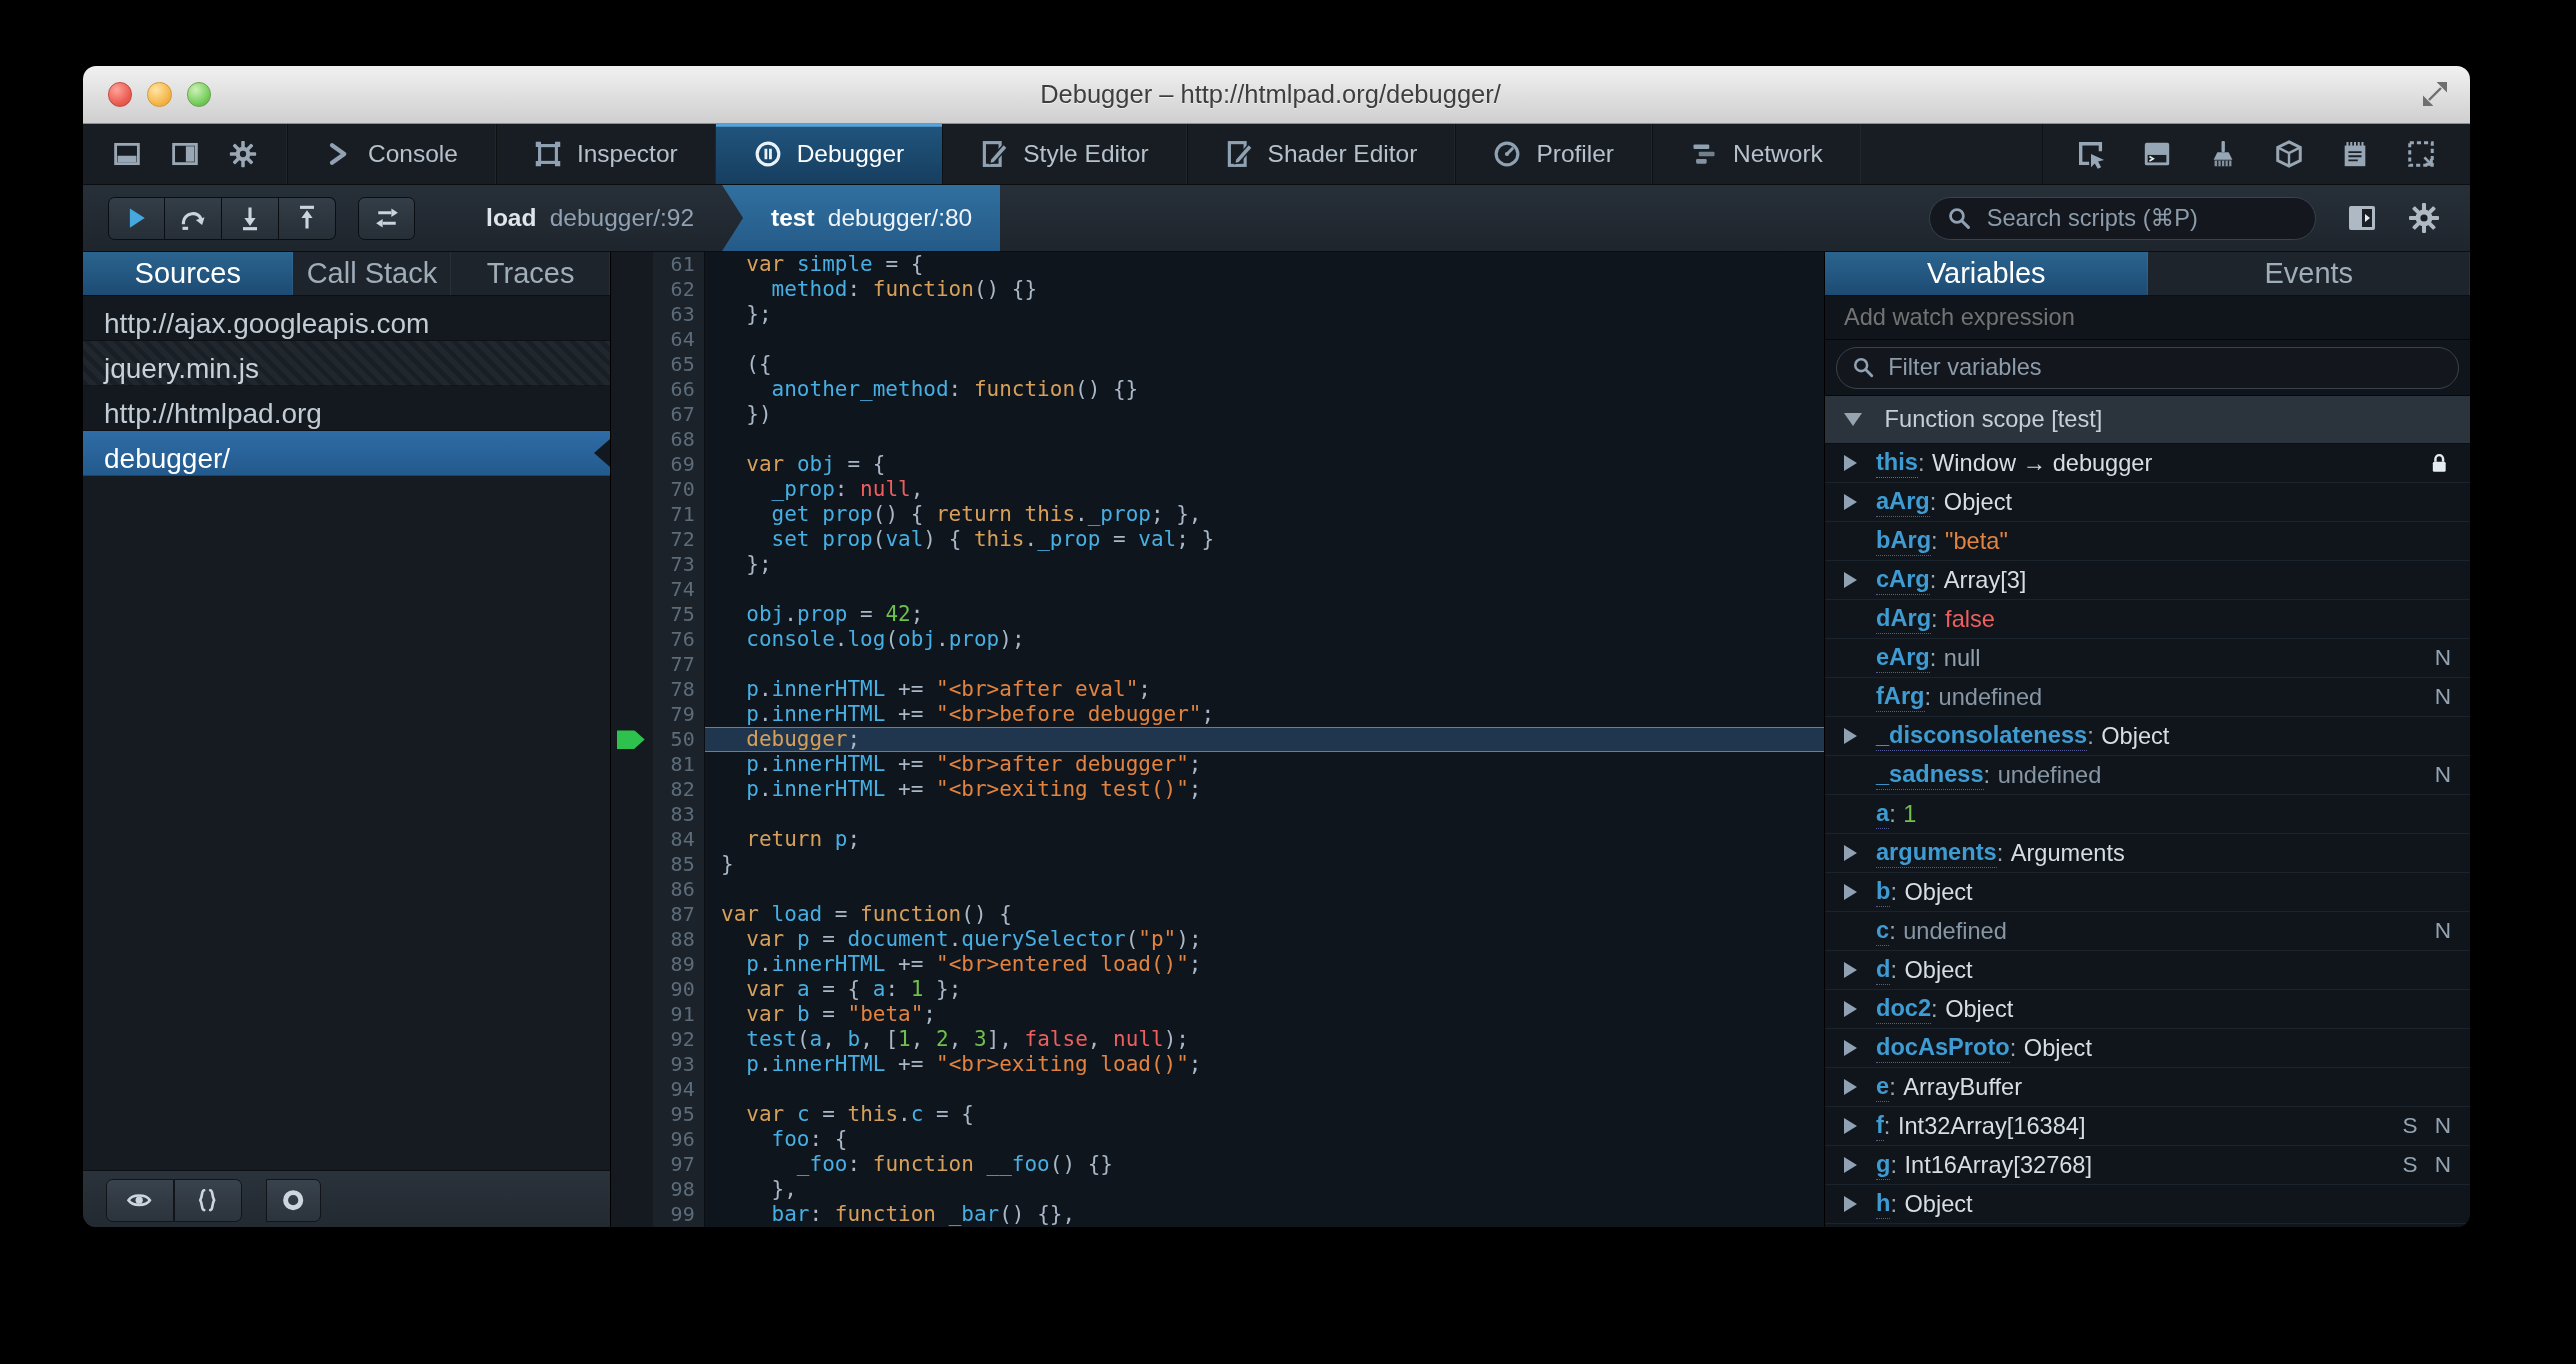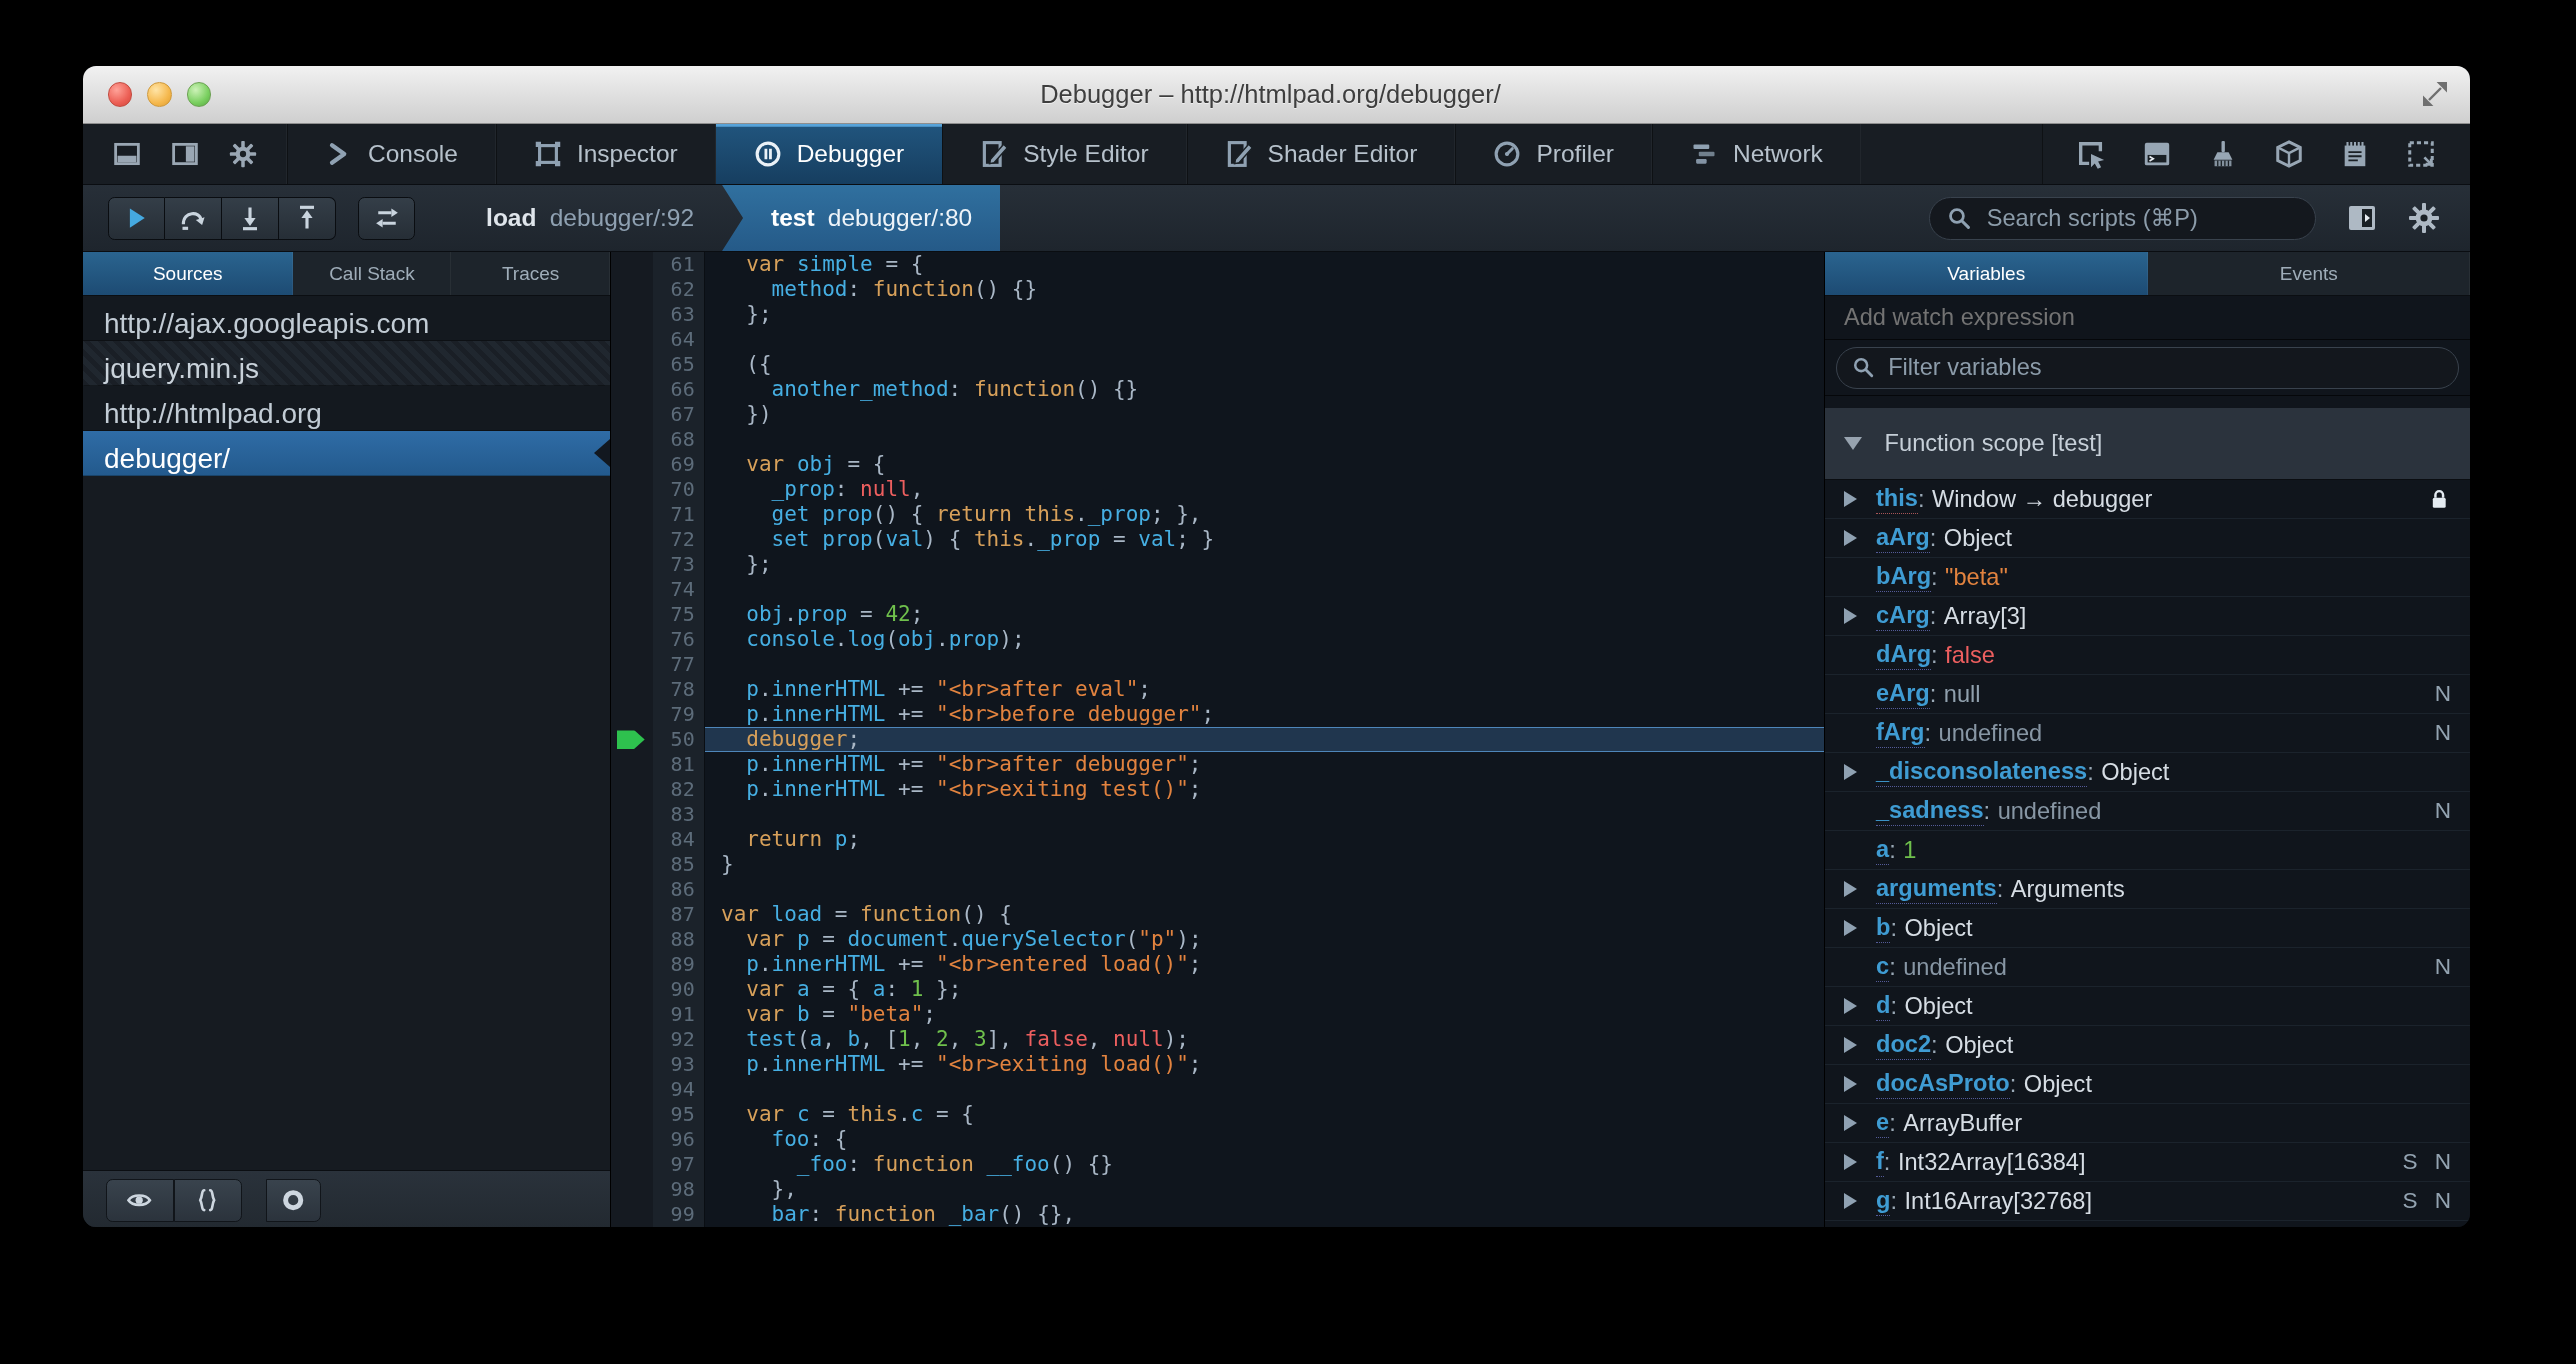--- a/index.html
+++ b/index.html
@@ -68,21 +68,21 @@
                      font-family:"Liberation Sans",sans-serif;}
   input::placeholder{color:#8c9caa;}
   .dbg-right .tool-btn{width:32px;height:32px;color:#aeb9c4;}
 
   
   .main{display:flex;height:978px;}
 
   
   .left-panel{width:528px;background:#161b21;border-right:1.9px solid #000;display:flex;flex-direction:column;box-sizing:border-box;}
   .panel-tabs{height:43px;flex:none;display:flex;background:#1d242b;border-bottom:0.9px solid #0b0e12;}
-  .panel-tab{flex:1;display:flex;align-items:center;justify-content:center;font-size:19px;color:#9fadb9;
+  .panel-tab{flex:1;display:flex;align-items:center;justify-content:center;font-size:29px;color:#9fadb9;
              box-shadow:inset -0.9px 0 0 rgba(255,255,255,.06);white-space:nowrap;}
   .panel-tab.active{background:linear-gradient(#2a648f,#1d4b73);color:#fff;}
   .left-panel .panel-tab.first{flex:1.32;}
   .source-list{flex:1;overflow:hidden;}
   .src-row{height:44px;display:flex;align-items:flex-end;padding:0 21px;font-size:28px;color:#c9d2da;
            position:relative;border-bottom:0.9px solid rgba(0,0,0,.35);}
   .src-row.url{background:#14191f;color:#c2ccd5;}
   .src-row.file{background:#20272f;}
   .src-row.file.blackboxed{background-image:repeating-linear-gradient(45deg,rgba(0,0,0,.20) 0 4.7px,transparent 4.7px 10.4px);}
   .src-row.selected{background:linear-gradient(#2f6ca6,#235a8d);color:#fff;border-bottom-color:#1a4469;}
@@ -120,21 +120,21 @@
   .right-panel{width:646px;background:#10151c;border-left:1.9px solid #000;display:flex;flex-direction:column;box-sizing:border-box;}
   .watch-row{height:43px;flex:none;line-height:43px;padding:0 19px;color:#737373;font-size:23.6px;
              border-bottom:0.9px solid #05070a;}
   .filter-row{flex:none;padding:6.6px 11.3px;border-bottom:0.9px solid #05070a;}
   .filter-pill{height:42px;border:1.9px solid #39424d;border-radius:22.6px;background:#13171d;
                display:flex;align-items:center;gap:11.3px;padding:0 15px;box-sizing:border-box;}
   .filter-pill .m-icon{width:22.6px;height:22.6px;color:#8fa1b2;flex:none;}
   .filter-pill input{flex:1;min-width:0;background:none;border:0;outline:0;font-size:23.6px;color:#c4cfd9;
                      font-family:"Liberation Sans",sans-serif;}
   .scope-header{height:47px;flex:none;background:#2b333d;border-bottom:0.9px solid #0a0d11;
-                display:flex;align-items:center;padding:12px 19px;color:#c6cfd8;font-size:23.6px;margin-top:12px;}
+                display:flex;align-items:center;padding:0 19px;color:#c6cfd8;font-size:23.6px;}
   .tri-down{width:0;height:0;border-left:9.4px solid transparent;border-right:9.4px solid transparent;
             border-top:13.2px solid #97a3af;margin-right:22.6px;flex:none;}
   .vars-list{flex:1;overflow:hidden;}
   .var-row{height:39px;display:flex;align-items:center;padding:0 19px;border-bottom:0.9px solid #1b232c;
            font-size:23.6px;box-sizing:border-box;}
   .twisty{width:0;height:0;border-top:8.5px solid transparent;border-bottom:8.5px solid transparent;
           border-left:13.2px solid #8fa1b2;margin-right:19px;flex:none;}
   .twisty.hid{visibility:hidden;}
   .var-name{font-weight:700;color:#3f9cd3;border-bottom:1.9px dotted rgba(140,150,255,.55);padding-bottom:0.9px;}
   .var-name.u-red{border-bottom-color:rgba(250,120,120,.65);}

